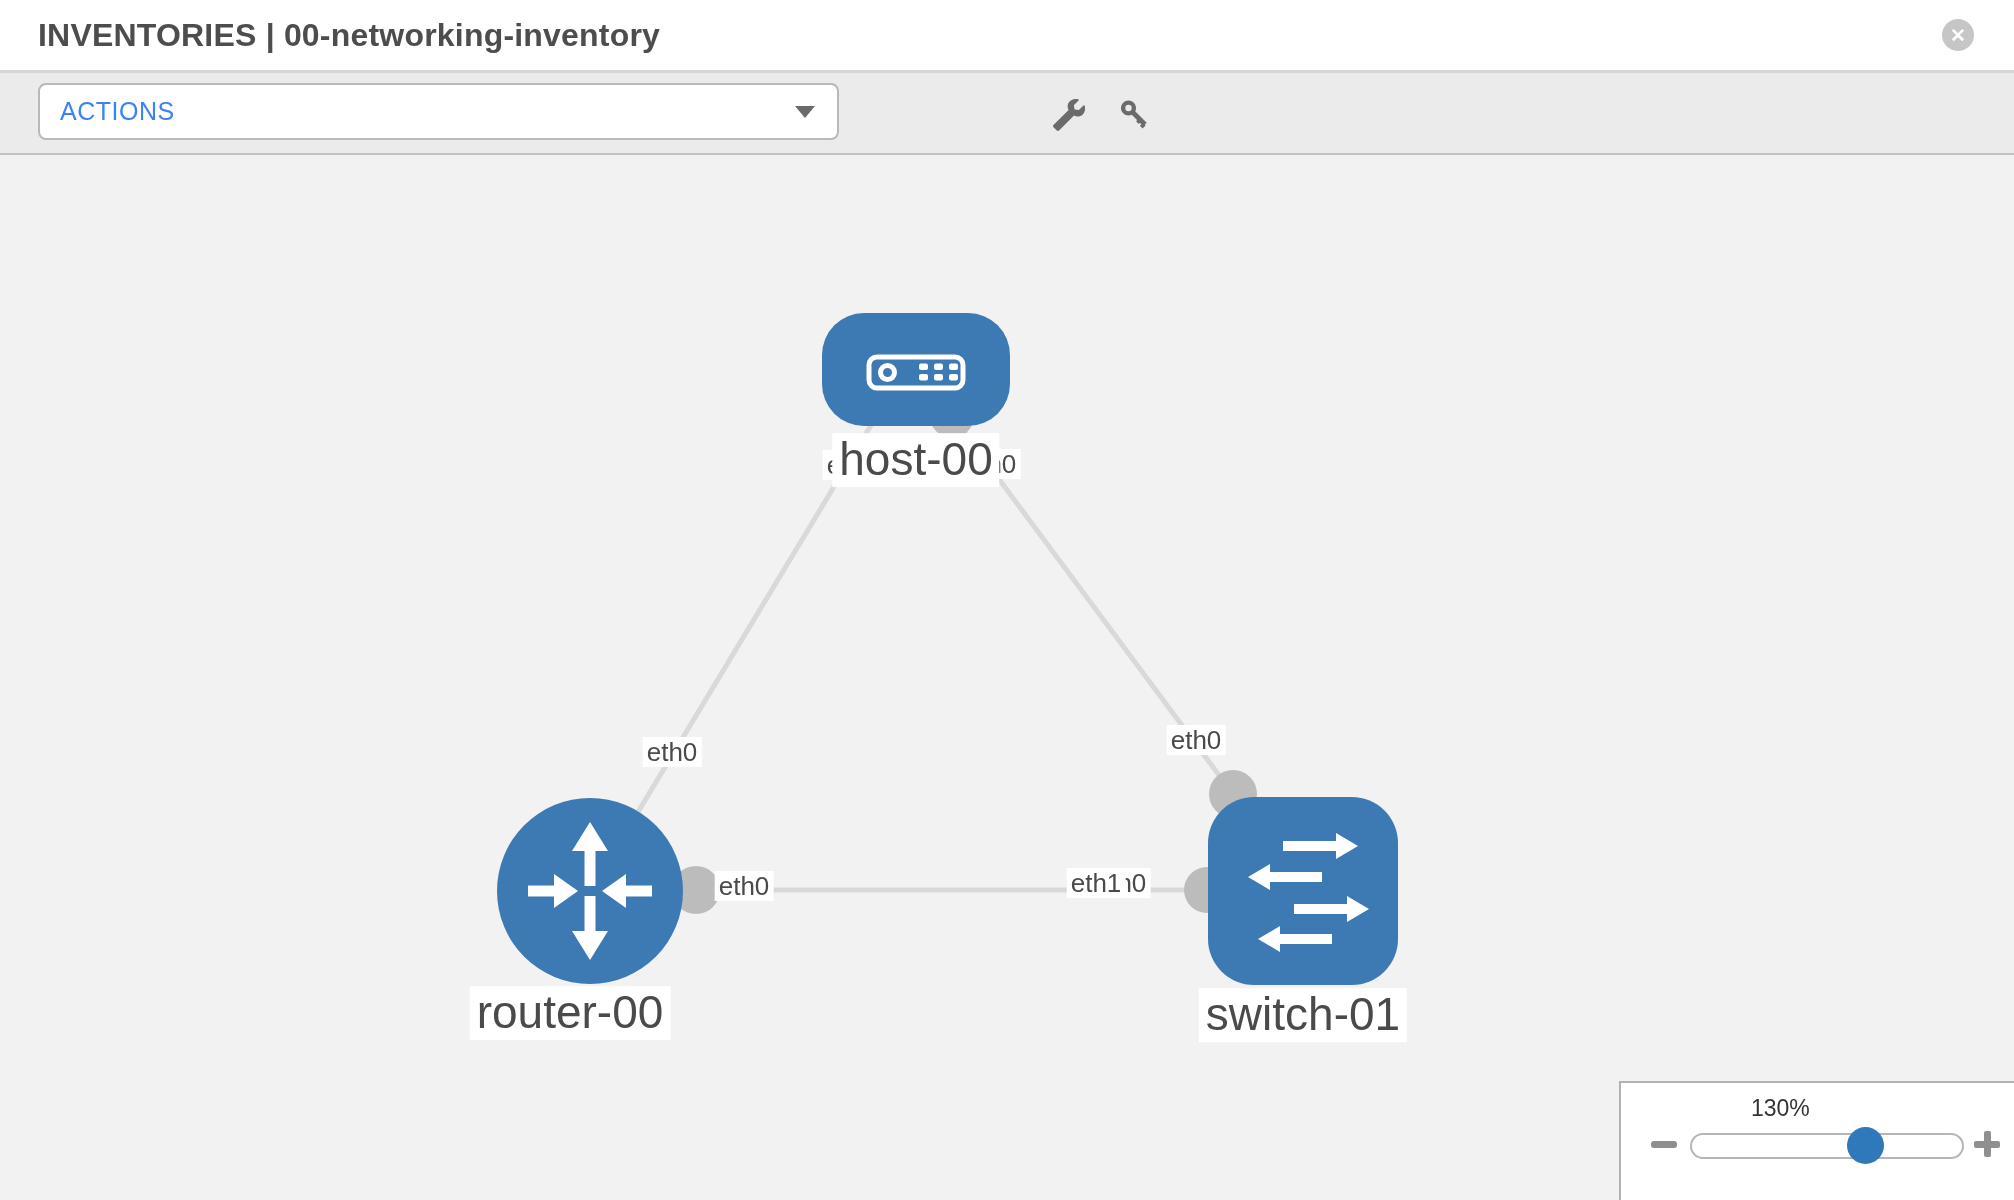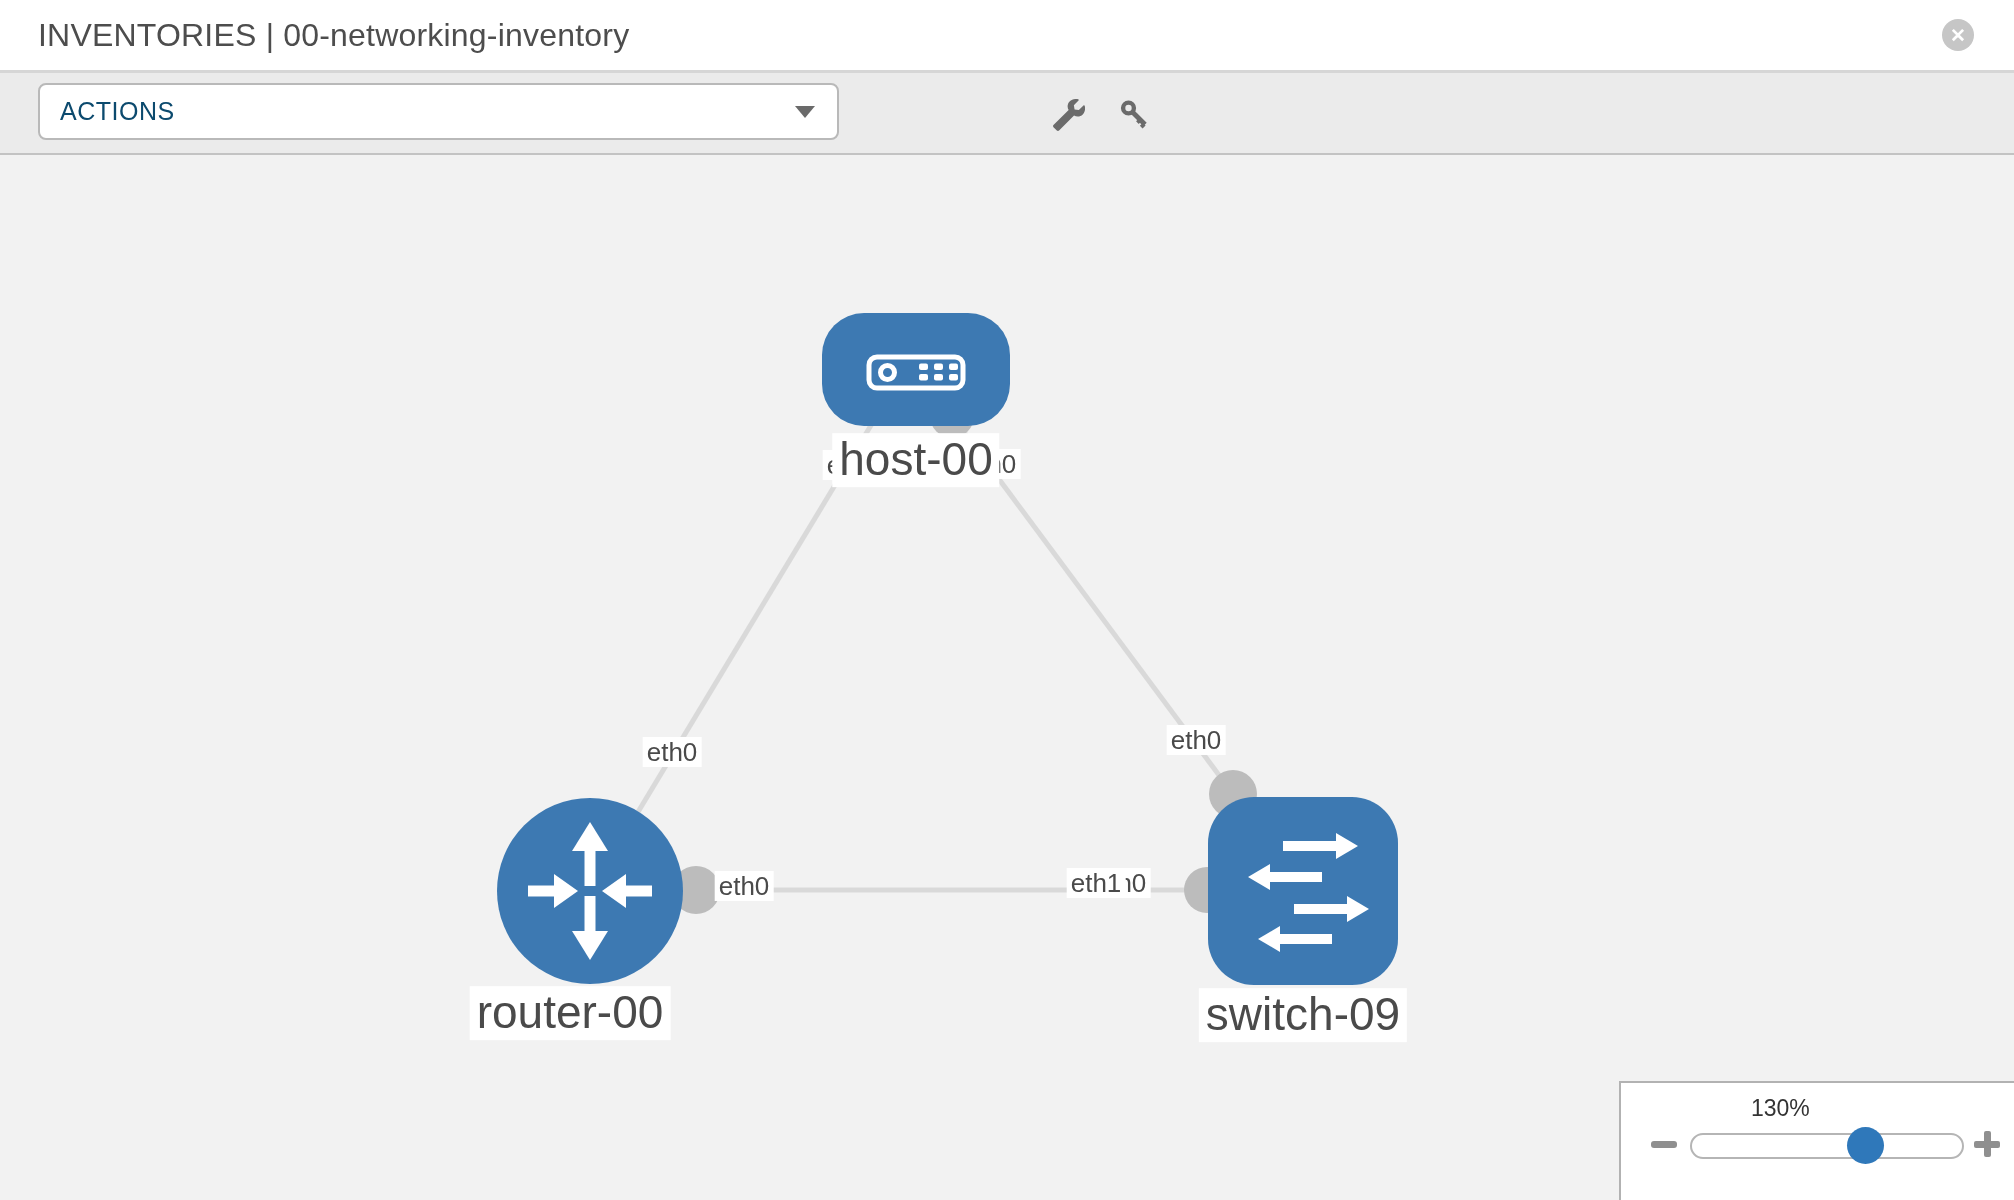--- a/index.html
+++ b/index.html
@@ -1,26 +1,26 @@
 <!DOCTYPE html>
 <html><head>
 <meta charset="utf-8">
 <style>
   html,body{margin:0;padding:0}
   body{font-family:"Liberation Sans",sans-serif;background:#f2f2f2}
   .screen{position:relative;width:2014px;height:1200px;overflow:hidden;background:#f2f2f2}
 
   
   .header{position:absolute;top:0;left:0;width:100%;height:70px;background:#fff;border-bottom:3px solid #d6d6d6;z-index:30}
-  .title{position:absolute;left:38px;top:50%;transform:translateY(-50%);font-size:32px;font-weight:normal;color:#4d4d4d;letter-spacing:.2px}
+  .title{position:absolute;left:38px;top:50%;transform:translateY(-50%);font-size:32px;font-weight:bold;color:#4d4d4d;letter-spacing:.2px}
   .close-btn{position:absolute;left:1942px;top:19px;width:32px;height:32px;border-radius:50%;background:#c6c6c6;color:#fff;display:flex;align-items:center;justify-content:center;font-size:19px;font-weight:bold;cursor:pointer;line-height:1}
 
   
   .toolbar{position:absolute;top:73px;left:0;width:100%;height:80px;background:#ebebeb;border-bottom:2px solid #c3c3c3;z-index:30}
-  .select{position:absolute;top:10px;height:53px;background:#fff;border:2px solid #b9b9b9;border-radius:8px;display:flex;align-items:center;padding:0 20px;font-size:25px;color:#0c4a6e;letter-spacing:.5px;cursor:pointer}
+  .select{position:absolute;top:10px;height:53px;background:#fff;border:2px solid #b9b9b9;border-radius:8px;display:flex;align-items:center;padding:0 20px;font-size:25px;color:#3b82f6;letter-spacing:.5px;cursor:pointer}
   .select.actions{left:38px;width:757px}
   .select.search{left:1183px;width:756px}
   .caret{position:absolute;right:22px;top:50%;transform:translateY(-50%);width:0;height:0;border-left:10px solid transparent;border-right:10px solid transparent;border-top:12px solid #6a6a6a}
   .tool-icon{position:absolute;top:26px;width:32px;height:32px;cursor:pointer}
   .tool-icon.wrench{left:1053px}
   .tool-icon.key{left:1119px}
 
   
   svg.graph{position:absolute;left:0;top:0;z-index:1}
 
@@ -103,21 +103,21 @@
   <div class="chip" style="left:852px;top:465px">eth0</div>
   <div class="chip" style="left:991px;top:464px">eth0</div>
   <div class="chip" style="left:672px;top:752px">eth0</div>
   <div class="chip" style="left:744px;top:886px">eth0</div>
   <div class="chip" style="left:1121px;top:883px">eth0</div>
   <div class="chip" style="left:1096px;top:883px">eth1</div>
   <div class="chip" style="left:1196px;top:740px">eth0</div>
 
   <div class="chip node-label" style="left:916px;top:460px">host-00</div>
   <div class="chip node-label" style="left:570px;top:1013px">router-00</div>
-  <div class="chip node-label" style="left:1303px;top:1015px">switch-09</div>
+  <div class="chip node-label" style="left:1303px;top:1015px">switch-01</div>
 
   <div class="zoom-panel">
     <div class="zoom-level">130%</div>
     <div class="zoom-minus"></div>
     <div class="zoom-track"></div>
     <div class="zoom-thumb"></div>
     <div class="zoom-plus-h"></div>
     <div class="zoom-plus-v"></div>
   </div>
 

